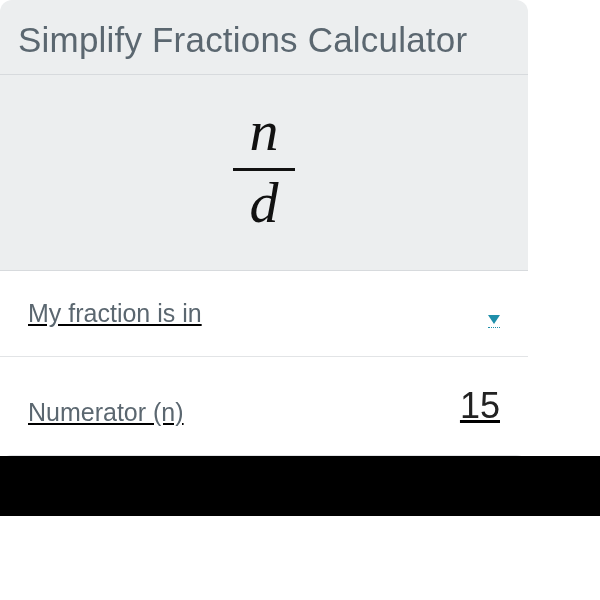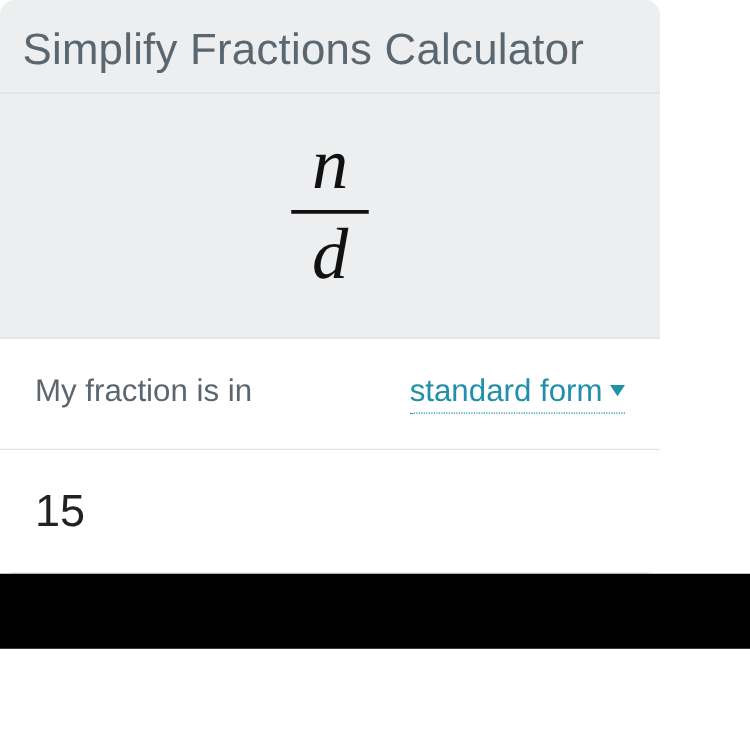--- a/index.html
+++ b/index.html
@@ -38,25 +38,26 @@
   }
   .frac-bar {
     width: 62px;
     height: 3px;
     background: #111;
     margin: 6px 0 2px 0;
     font-style: normal;
   }
   .row {
     display: flex;
-    align-items: flex-start;
+    align-items: flex-end;
     justify-content: space-between;
     padding: 28px 28px;
     border-bottom: 1px solid #e2e4e6;
     background: #fff;
+    text-decoration: underline;
   }
   .row-label {
     font-size: 25px;
     color: #5b6770;
     font-weight: 400;
   }
   .dropdown-value {
     display: flex;
     align-items: center;
     gap: 6px;
@@ -91,27 +92,27 @@
     <div class="fraction">
       <span>n</span>
       <span class="frac-bar"></span>
       <span>d</span>
     </div>
   </div>
 
   <div class="row">
     <span class="row-label">My fraction is in</span>
     <span class="dropdown-value">
-      <span>standard form</span>
       <span class="dropdown-caret">
         <svg width="12" height="10" viewBox="0 0 12 10">
             <polygon points="0,0 12,0 6,9" fill="#1f8faa"></polygon>
           </svg>
       </span>
     </span>
   </div>
 
   <div class="row">
+    <span class="row-label">Numerator (n)</span>
     <span class="num-value">15</span>
   </div>
 </div>
 
 <div class="footer"></div>
 
 </body></html>

